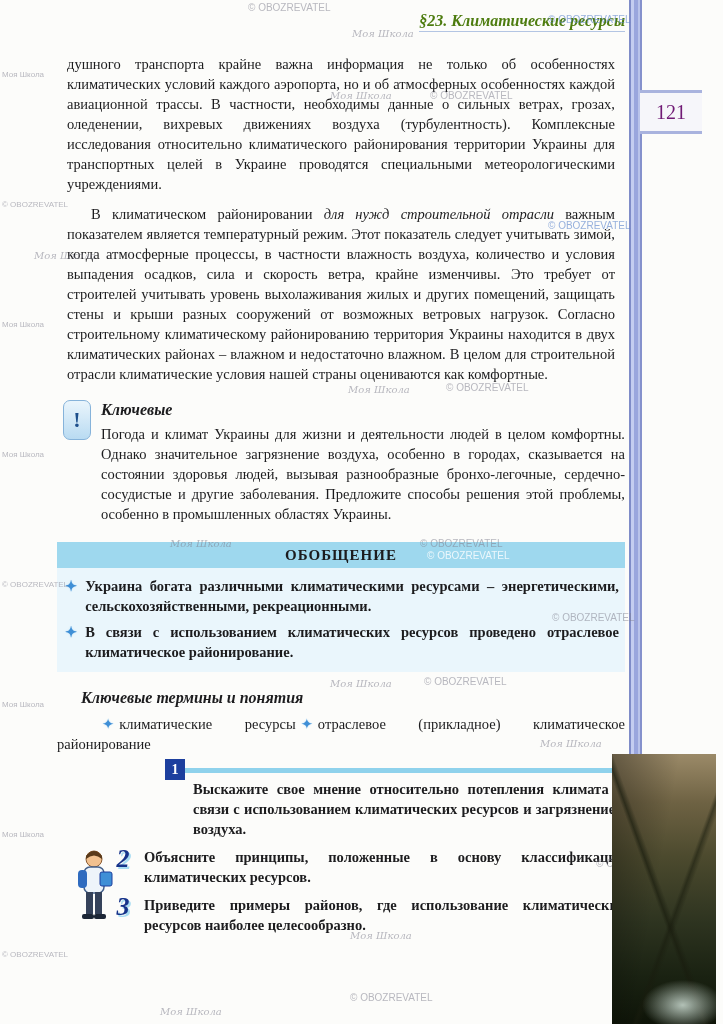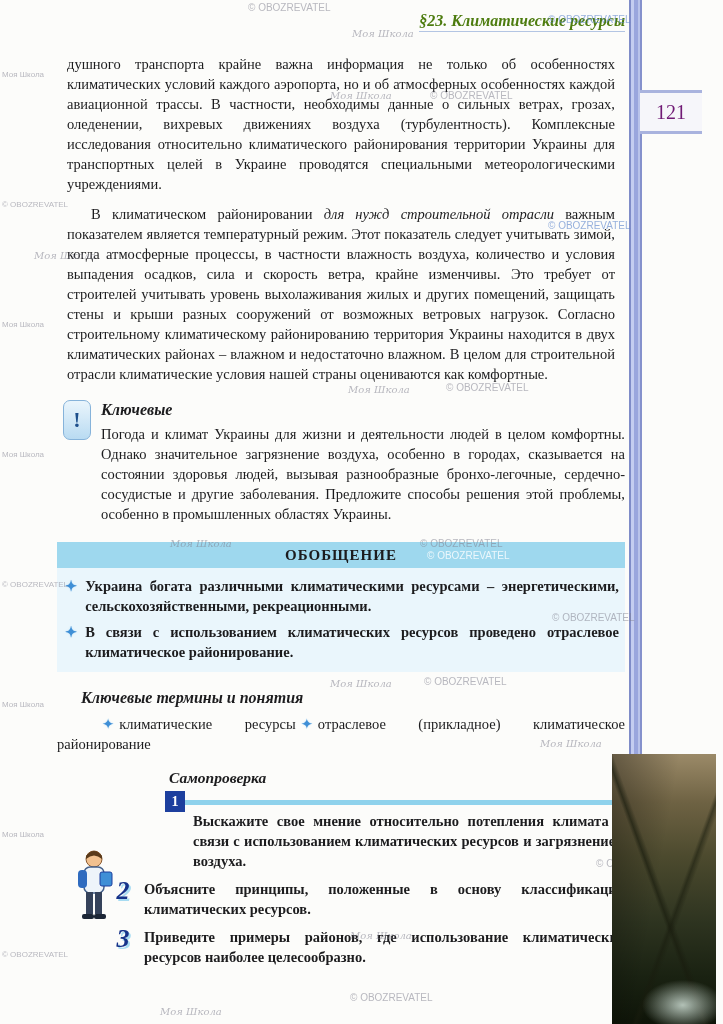--- a/index.html
+++ b/index.html
@@ -144,21 +144,20 @@
         </div>
       </div>
     </div>
 
     <div class="terms">
       <h3 class="terms-title">Ключевые термины и понятия</h3>
       <p class="terms-line"><span class="sparkle">✦</span><span>климатические ресурсы</span><span class="sparkle">✦</span><span>отраслевое (прикладное) климатическое районирование</span></p>
     </div>
 
     <div class="selfcheck">
-      <h3 class="selfcheck-title">Самопроверка</h3>
 
       <div class="q q1">
         <span class="qnum-box">1</span>
         <p class="qtext">Выскажите свое мнение относительно потепления климата в связи с использованием климатических ресурсов и загрязнением воздуха.</p>
       </div>
 
       <div class="q q23">
         <span class="qnum-big">2</span>
         <p class="qtext">Объясните принципы, положенные в основу классификации климатических ресурсов.</p>
       </div>

